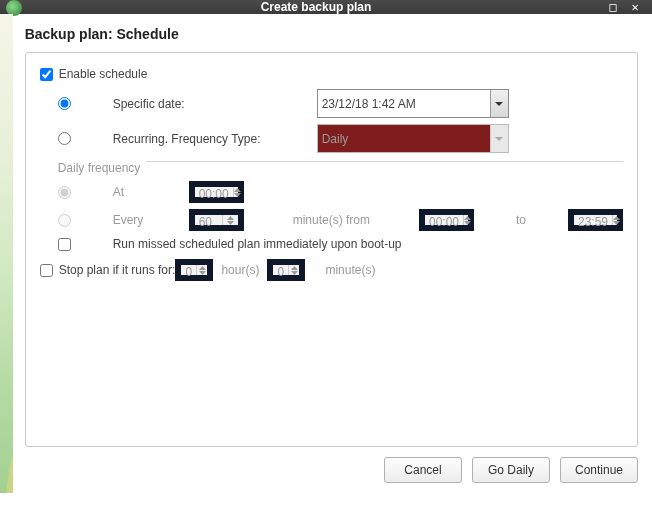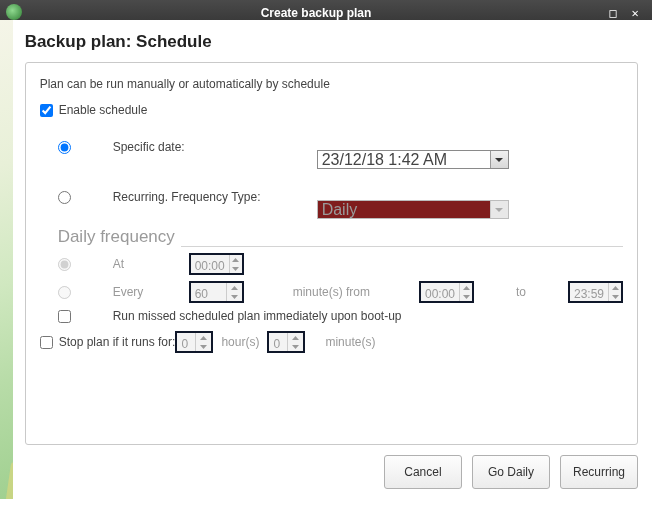--- a/index.html
+++ b/index.html
@@ -1,65 +1,65 @@
 <!DOCTYPE html>
 <html><head>
 <meta charset="utf-8">
 <style>
 * { box-sizing: border-box; margin: 0; padding: 0; font-family: "Liberation Sans", Arial, sans-serif; }
 body { width: 652px; height: 505px; overflow: hidden; background: #fff; }
 
-.titlebar { height: 20px; background: linear-gradient(#4a4a4a, #3a3a3a); color: #fff; display: flex; align-items: flex-end; padding: 0 6px; font-size: 12px; }
+.titlebar { height: 14px; background: linear-gradient(#4a4a4a, #3a3a3a); color: #fff; display: flex; align-items: flex-start; padding: 0 6px; font-size: 12px; }
 .titlebar .app-icon { width: 16px; height: 16px; background: radial-gradient(circle at 40% 40%, #8fd98f, #2e7d32); border-radius: 50%; margin-right: 8px; }
 .titlebar .title { flex: 1; text-align: center; font-weight: bold; }
 .titlebar .winbtn { width: 22px; text-align: center; cursor: pointer; font-family: monospace; }
 
 .main { display: flex; height: 479px; }
 
 .sidebar { width: 176px; height: 100%; background: linear-gradient(160deg, #f5f5e8 0%, #e8f0d8 30%, #d0e8c0 55%, #b8dca8 75%, #a0d090 100%); position: relative; overflow: hidden; }
 .sidebar .disc { position: absolute; width: 130px; height: 130px; border-radius: 50%; background: radial-gradient(circle at 45% 40%, #fefefe 0%, #e5e5e5 30%, #cfcfcf 55%, #bfbfbf 70%, #d8d8d8 100%); left: 50px; top: 370px; box-shadow: 0 2px 6px rgba(0,0,0,0.15); }
 .sidebar .disc::after { content:""; position:absolute; width:34px; height:34px; border-radius:50%; background:#d0e8c0; left:48px; top:48px; box-shadow: inset 0 0 3px rgba(0,0,0,0.2); }
 .sidebar .tile1 { position:absolute; width:60px; height:50px; background:#e8d878; opacity:0.55; transform: skewX(-12deg) rotate(-4deg); left:8px; top:440px; border-radius:3px; }
 .sidebar .tile2 { position:absolute; width:70px; height:46px; background:#9ecf83; opacity:0.55; transform: skewX(-10deg) rotate(-6deg); left:60px; top:460px; border-radius:3px; }
 
 .content { flex: 1; padding: 12px 14px 10px 12px; display: flex; flex-direction: column; }
-.heading { font-size: 17px; font-weight: bold; color: #222; margin-bottom: 10px; }
+.heading { font-size: 14px; font-weight: bold; color: #222; margin-bottom: 10px; }
 
 .panel { flex: 1; border: 1px solid #c9c9c9; border-radius: 3px; padding: 14px 14px 10px 14px; font-size: 12px; color: #444; position: relative; }
 .desc { margin-bottom: 12px; }
 
 .row { display: flex; align-items: center; margin-bottom: 6px; }
 .chk, .rad { margin-right: 6px; }
 .chk { width:13px; height:13px; }
 .rad { width:13px; height:13px; }
 .indent1 { margin-left: 18px; gap: 36px; }
 
 .lbl { white-space: nowrap; }
-.combo { flex:1; max-width:192px; height:19px; border:1px solid #8a8a8a; background:#fff; display:flex; align-items:center; padding:0 4px; font-size:16px; position:relative;margin-top:25px; }
+.combo { flex:1; max-width:192px; height:29px; border:1px solid #8a8a8a; background:#fff; display:flex; align-items:center; padding:0 4px; font-size:12px; position:relative; }
 .combo .drop { position:absolute; right:0; top:0; bottom:0; width:18px; background:linear-gradient(#f0f0f0,#d8d8d8); border-left:1px solid #999; display:flex; align-items:center; justify-content:center; }
 .combo .drop svg { width:8px; height:8px; }
 .combo.disabled { color:#9a9a9a; border-color:#bcbcbc; background:#7f1d1d; }
 .combo.disabled .drop { background:#e8e8e8; border-left-color:#ccc; }
 
-.fieldset-label { color:#9a9a9a; font-size:17px; margin: 8px 0 6px 18px; display:flex; align-items:flex-end; }
+.fieldset-label { color:#9a9a9a; font-size:12px; margin: 8px 0 6px 18px; display:flex; align-items:flex-start; }
 .fieldset-label .line { flex:1; height:1px; background:#d4d4d4; margin-left:6px; }
 
 .disabled-text { color:#9a9a9a; }
-.spin { display:inline-flex; align-items:flex-end; border:2px solid #0f172a; background:#f3f3f3; height:22px; width:55px; color:#9a9a9a; font-size:12px; }
+.spin { display:inline-flex; align-items:flex-start; border:6px solid #0f172a; background:#f3f3f3; height:22px; width:55px; color:#9a9a9a; font-size:12px; }
 .spin .val { flex:1; padding:0 4px; }
 .spin .arrows { width:16px; height:100%; border-left:1px solid #ccc; display:flex; flex-direction:column; }
 .spin .arrows div { flex:1; display:flex; align-items:center; justify-content:center; }
 .spin .arrows svg { width:7px; height:4px; fill:#9a9a9a; }
 .spin.tiny { width:38px; }
 
 .bottom-opts { margin-top: auto; }
 .row.check { margin-bottom:8px; }
 
 .buttons { display:flex; justify-content:flex-end; gap:10px; padding-top:10px; }
-.btn { min-width:78px; height:34px; border:1px solid #b0b0b0; background:linear-gradient(#fdfdfd,#ececec); border-radius:3px; font-size:12px; color:#333; cursor:pointer; display:flex; align-items:center; justify-content:center; padding:0 12px; }
+.btn { min-width:78px; height:26px; border:1px solid #b0b0b0; background:linear-gradient(#fdfdfd,#ececec); border-radius:3px; font-size:12px; color:#333; cursor:pointer; display:flex; align-items:center; justify-content:center; padding:0 12px; }
 
 .spacer-col { width: 185px; }
 </style>
 </head>
 <body>
 
 <div class="titlebar">
   <div class="app-icon"></div>
   <div class="title">Create backup plan</div>
   <div class="winbtn">□</div>
@@ -70,21 +70,20 @@
   <div class="sidebar">
     <div class="disc"></div>
     <div class="tile1"></div>
     <div class="tile2"></div>
   </div>
 
   <div class="content">
     <div class="heading">Backup plan: Schedule</div>
 
     <div class="panel">
-      <div class="desc">Plan can be run manually or automatically by schedule</div>
 
       <div class="row check">
         <input type="checkbox" class="chk" checked="" style="">
         <span class="lbl">Enable schedule</span>
       </div>
 
       <div class="row indent1">
         <input type="radio" name="st" class="rad" checked="" style="">
         <span class="lbl spacer-col" style="width:168px">Specific date:</span>
         <div class="combo">
@@ -227,16 +226,16 @@
               </div>
           </div>
           <span class="lbl disabled-text" style="margin-left:20px">minute(s)</span>
         </div>
       </div>
     </div>
 
     <div class="buttons">
       <div class="btn">Cancel</div>
       <div class="btn">Go Daily</div>
-      <div class="btn">Recurring</div>
+      <div class="btn">Continue</div>
     </div>
   </div>
 </div>
 
 </body></html>

